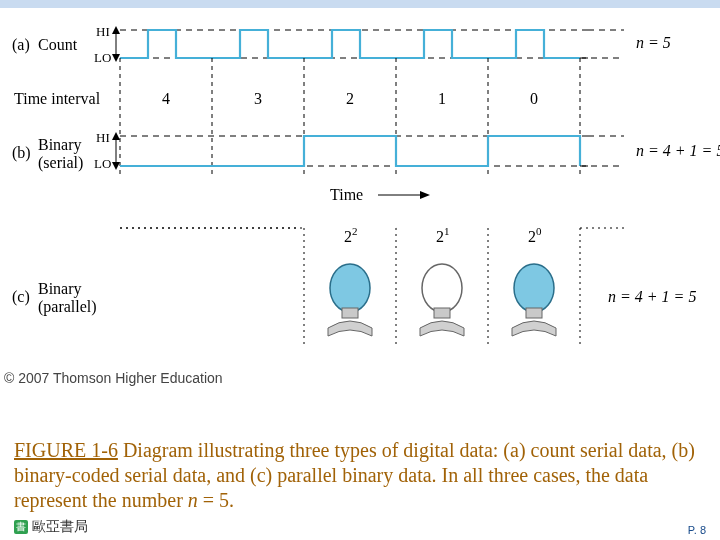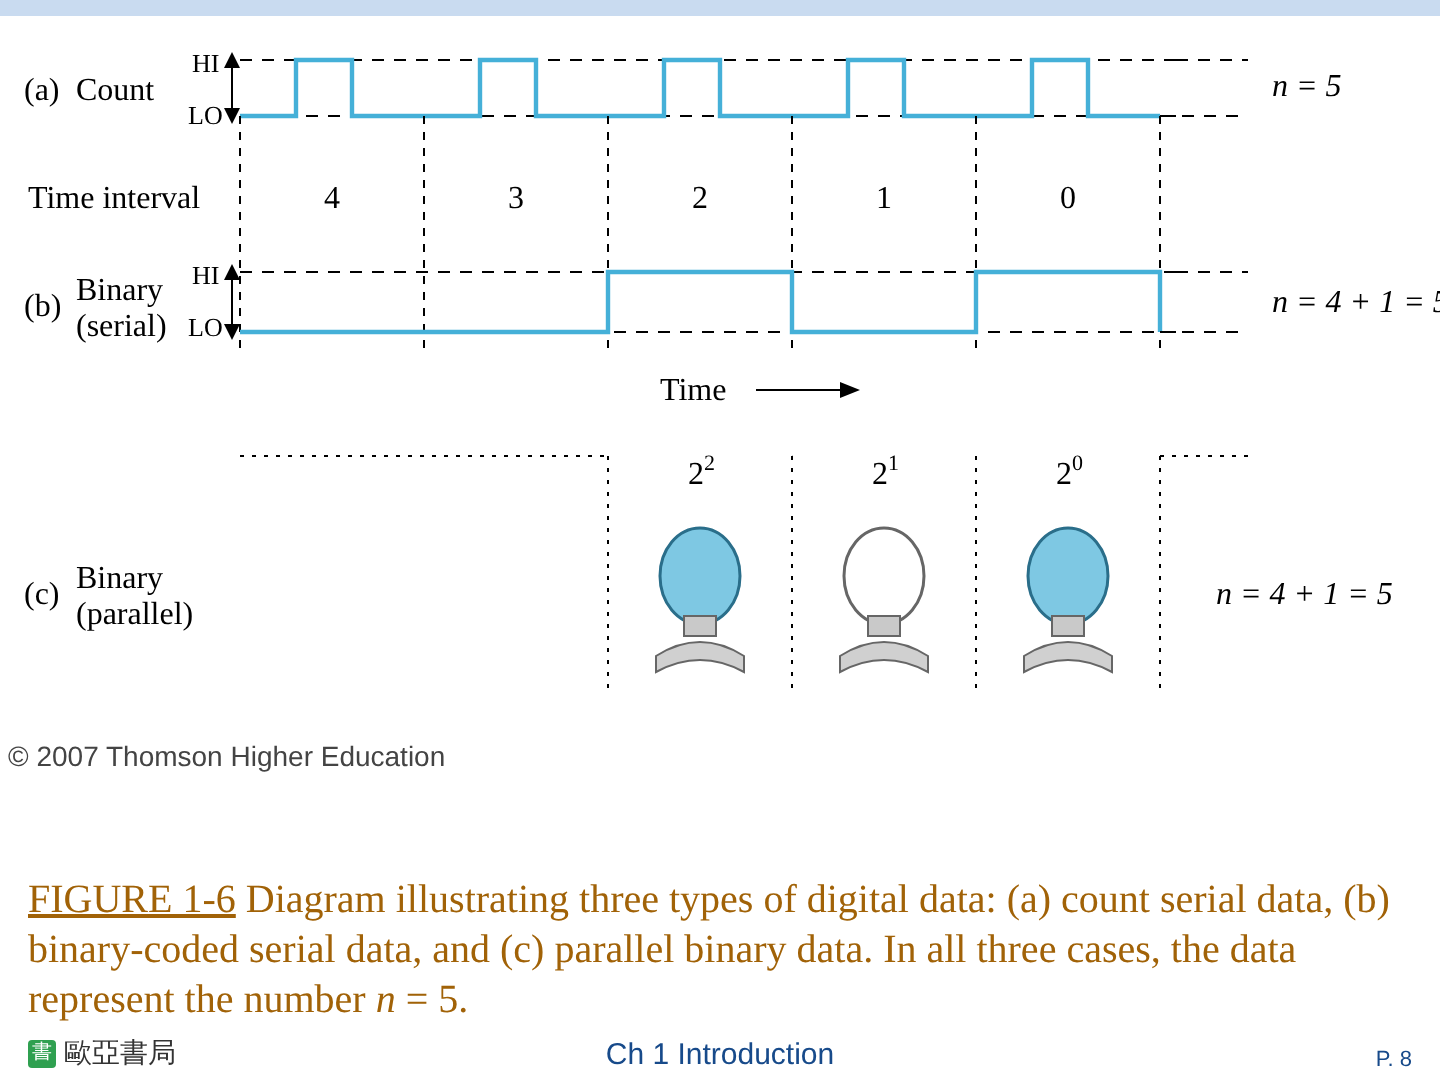--- a/index.html
+++ b/index.html
@@ -216,15 +216,14 @@
 <div class="copyright">© 2007 Thomson Higher Education</div>
 
 <div class="caption">
   <span class="fig-label">FIGURE 1-6</span><span>  Diagram illustrating three types of digital data: (a) count serial data, (b) binary-coded serial data, and (c) parallel binary data. In all three cases, the data represent the number </span><span class="italic">n</span><span> = 5.</span>
 </div>
 
 <div class="footer">
   <div class="publisher">
     <span class="logo">書</span><span>歐亞書局</span>
   </div>
-  <div class="chapter">Ch 1 Introduction</div>
   <div class="page">P. 8</div>
 </div>
 
 </body></html>

